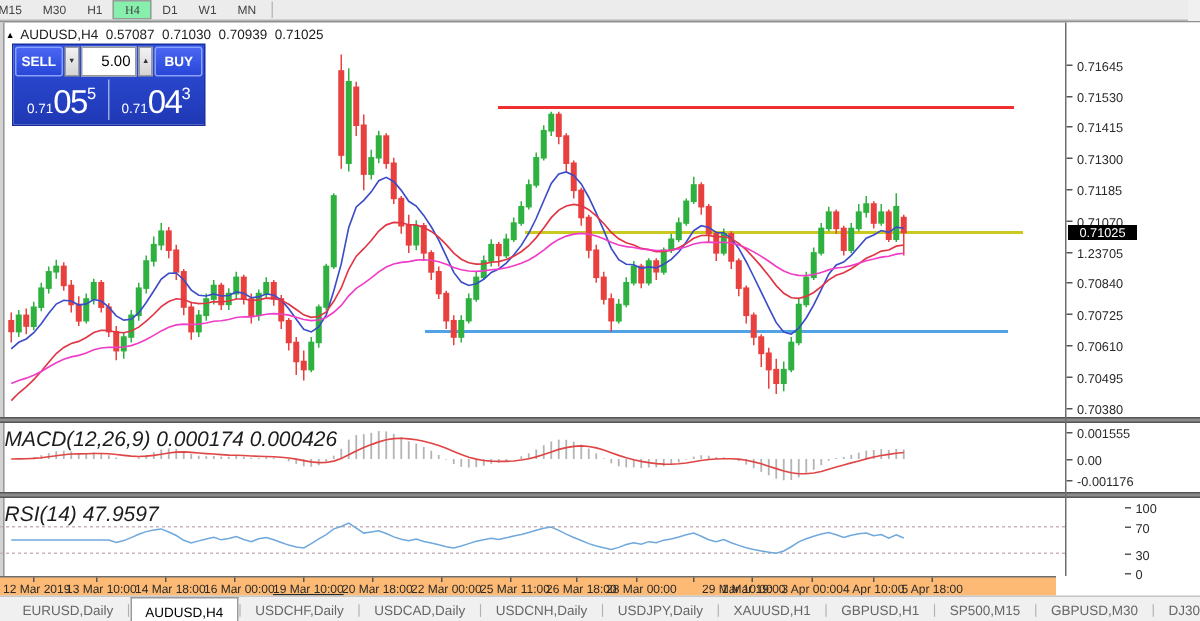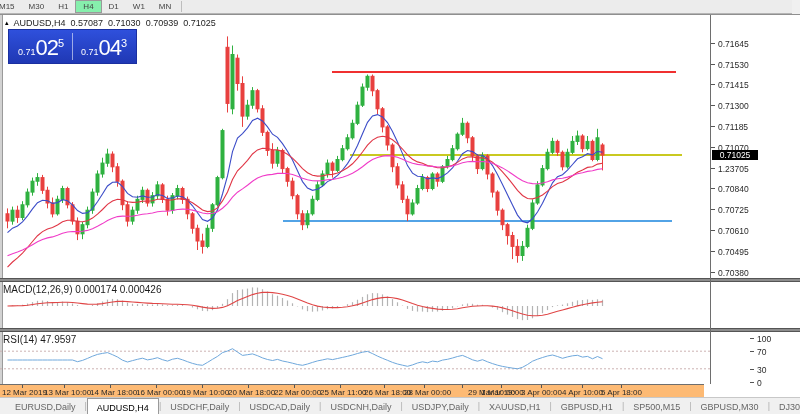--- a/index.html
+++ b/index.html
@@ -4,21 +4,21 @@
 <style>
   * { margin:0; padding:0; box-sizing:border-box; user-select:none; }
   html,body { width:800px; height:414px; overflow:hidden; background:#f0f0f0;
     font-family:"Liberation Sans", sans-serif; }
   #app { position:relative; width:800px; height:414px; background:#f0f0f0;padding-left:24px; }
 
   
   #toolbar { position:absolute; left:0; top:0; width:800px; height:14px;
     background:#ececec; border-bottom:1px solid #b5b5b5; display:flex; align-items:stretch; overflow:hidden; }
   .tf-btn { font-size:8px; color:#444; padding:1px 7px; display:flex; align-items:center; cursor:pointer; }
-  .tf-btn.active { background:#86efac; border:1px solid #9a9a9a; }
+  .tf-btn.active { background:#86efac; border:1px solid #9a9a9a;font-family:Liberation Serif, serif; }
   .tf-sep { width:1px; background:#bdbdbd; margin:1px 3px; }
 
   
   #chartwin { position:absolute; left:0; top:14px; width:800px; height:383px;
     background:#ffffff; border-top:1px solid #8f8f8f; }
   #leftstrip { position:absolute; left:0; top:0; width:3px; height:383px;
     background:#d2d2d2; border-right:1px solid #9a9a9a; }
   .plot { position:absolute; left:0; cursor:crosshair; }
   #axis-line { position:absolute; left:710px; top:0; width:1px; height:369px; background:#6e6e6e; }
   .splitter { position:absolute; left:0; width:800px; height:4px;
@@ -47,21 +47,21 @@
   .quote .big { font-size:22px; line-height:22px; letter-spacing:-1px; }
   .quote .sup { font-size:11px; margin-bottom:10px; }
   #qdiv { width:1px; background:rgba(255,255,255,.55); margin:2px 0; }
 
   
   .axis { position:absolute; left:711px; width:89px; background:#fff; }
   .axis .lab { position:absolute; left:7px; font-size:8.5px; color:#2a2a2a; white-space:nowrap; }
   .axis .tick { position:absolute; left:0; width:4px; height:1px; background:#555; }
   #pricetag { position:absolute; left:1px; width:46px; background:#000; color:#fff;
     font-size:8.5px; text-align:center; padding:0 2px; }
-  .indlabel { position:absolute; left:3px; top:2px; font-size:10px; color:#1c1c1c; white-space:nowrap; }
+  .indlabel { position:absolute; left:3px; top:2px; font-size:14px; color:#1c1c1c; white-space:nowrap;font-style:italic; }
   #timeaxis { position:absolute; left:0; top:369px; width:704px; height:14px;
     background:#fdba74; border-top:1px solid #6e6e6e; cursor:ew-resize; }
   #timeaxis .tlab { position:absolute; top:3px; font-size:8px; color:#2a2a2a; white-space:nowrap; }
   #timeaxis .ttick { position:absolute; top:0; width:1px; height:3px; background:#555; }
 
   
   #tabbar { position:absolute; left:0; top:397px; width:800px; height:17px;
     background:#f0f0f0; border-top:1px solid #c8c8c8; display:flex; align-items:stretch;
     padding-left:6px; overflow:hidden; }
   .tab { font-size:9px; color:#666; padding:2px 9px 0; display:flex; align-items:center; cursor:pointer; white-space:nowrap; }
@@ -341,24 +341,35 @@
     <div id="symtitle">
       <span id="collapse">▴</span>
       <span>AUDUSD,H4</span>
       <span>0.57087</span>
       <span>0.71030</span>
       <span>0.70939</span>
       <span>0.71025</span>
     </div>
 
     <div id="tradepanel">
+      <div id="tp-row1">
+        <div class="tp-btn">SELL</div>
+        <div class="spin">
+            <span>▼</span>
+          </div>
+        <input id="vol" value="5.00" style="">
+        <div class="spin">
+            <span>▲</span>
+          </div>
+        <div class="tp-btn">BUY</div>
+      </div>
       <div id="tp-row2">
         <div class="quote">
           <span class="pfx">0.71</span>
-            <span class="big">02</span>
+            <span class="big">05</span>
             <span class="sup">5</span>
         </div>
         <div id="qdiv"></div>
         <div class="quote">
           <span class="pfx">0.71</span>
             <span class="big">04</span>
             <span class="sup">3</span>
         </div>
       </div>
     </div>
@@ -512,20 +523,28 @@
           <line x1="577.5" x2="577.5" y1="24" y2="18.4" stroke="#b4b4b4" stroke-width="1.2"></line>
           <line x1="582.5" x2="582.5" y1="24" y2="18.0" stroke="#b4b4b4" stroke-width="1.2"></line>
           <line x1="587.5" x2="587.5" y1="24" y2="17.4" stroke="#b4b4b4" stroke-width="1.2"></line>
           <line x1="592.5" x2="592.5" y1="24" y2="17.9" stroke="#b4b4b4" stroke-width="1.2"></line>
           <line x1="597.5" x2="597.5" y1="24" y2="17.3" stroke="#b4b4b4" stroke-width="1.2"></line>
           <line x1="602.5" x2="602.5" y1="24" y2="17.7" stroke="#b4b4b4" stroke-width="1.2"></line>
           <polyline points="7.5,24.0 12.5,23.9 17.5,23.8 22.5,23.6 27.5,23.2 32.5,22.5 37.5,21.8 42.5,21.2 47.5,20.7 52.5,20.6 57.5,20.5 62.5,20.3 67.5,20.3 72.5,20.5 77.5,21.0 82.5,21.6 87.5,22.1 92.5,22.3 97.5,22.1 102.5,21.6 107.5,20.8 112.5,20.0 117.5,19.4 122.5,19.3 127.5,19.6 132.5,20.0 137.5,20.4 142.5,20.7 147.5,21.1 152.5,21.4 157.5,21.5 162.5,21.7 167.5,22.0 172.5,22.2 177.5,22.3 182.5,22.5 187.5,22.8 192.5,23.3 197.5,24.1 202.5,25.1 207.5,25.9 212.5,26.4 217.5,26.3 222.5,25.4 227.5,23.7 232.5,21.2 237.5,18.6 242.5,16.4 247.5,14.4 252.5,12.6 257.5,11.2 262.5,10.4 267.5,10.2 272.5,10.6 277.5,11.2 282.5,12.2 287.5,13.5 292.5,15.0 297.5,16.9 302.5,19.0 307.5,21.0 312.5,22.8 317.5,24.1 322.5,25.0 327.5,25.4 332.5,25.6 337.5,25.6 342.5,25.3 347.5,24.7 352.5,23.8 357.5,22.6 362.5,21.0 367.5,19.3 372.5,17.6 377.5,16.4 382.5,15.6 387.5,15.3 392.5,15.7 397.5,16.6 402.5,18.0 407.5,19.8 412.5,21.6 417.5,23.2 422.5,24.5 427.5,25.6 432.5,26.4 437.5,27.1 442.5,27.4 447.5,27.5 452.5,27.2 457.5,26.7 462.5,25.8 467.5,25.0 472.5,24.3 477.5,24.0 482.5,23.8 487.5,23.8 492.5,24.1 497.5,24.8 502.5,25.9 507.5,27.2 512.5,28.8 517.5,30.4 522.5,32.0 527.5,33.2 532.5,33.8 537.5,33.8 542.5,33.3 547.5,32.3 552.5,30.8 557.5,29.3 562.5,28.0 567.5,26.6 572.5,25.3 577.5,23.9 582.5,22.7 587.5,21.7 592.5,20.9 597.5,20.2 602.5,19.7" fill="none" stroke="#e04545" stroke-width="1.1"></polyline>
         </svg>
       <div class="indlabel">MACD(12,26,9) 0.000174 0.000426</div>
     </div>
+    <div class="axis" id="macdaxis" style="top:267px; height:46px;">
+        <div class="tick" style="top: 6px;"></div>
+        <div class="lab" style="top: 2px;">0.001555</div>
+        <div class="tick" style="top: 24px;"></div>
+        <div class="lab" style="top: 20px;">0.00</div>
+        <div class="tick" style="top: 38px;"></div>
+        <div class="lab" style="top: 34px;">-0.001176</div>
+      </div>
 
     <div class="splitter" style="top:313px;"></div>
 
     <div class="plot" id="rsiplot" style="top:317px; width:710px; height:52px;">
       <svg id="rsi-svg" width="710" height="52">
           <line x1="0" x2="710" y1="19.2" y2="19.2" stroke="#ccb3b3" stroke-width="1" stroke-dasharray="2,2"></line>
           <line x1="0" x2="710" y1="36.8" y2="36.8" stroke="#ccb3b3" stroke-width="1" stroke-dasharray="2,2"></line>
           <polyline points="7.5,28.0 12.5,28.0 17.5,28.0 22.5,28.0 27.5,28.0 32.5,28.0 37.5,28.0 42.5,28.0 47.5,28.0 52.5,28.0 57.5,28.0 62.5,28.0 67.5,28.0 72.5,28.0 77.5,29.7 82.5,28.4 87.5,26.4 92.5,24.2 97.5,22.4 102.5,21.4 107.5,20.6 112.5,22.7 117.5,25.0 122.5,28.2 127.5,30.0 132.5,28.6 137.5,27.3 142.5,26.2 147.5,27.9 152.5,27.0 157.5,25.7 162.5,27.7 167.5,29.1 172.5,27.2 177.5,26.3 182.5,27.8 187.5,29.7 192.5,31.4 197.5,32.7 202.5,33.3 207.5,30.4 212.5,27.3 217.5,24.4 222.5,20.6 227.5,19.0 232.5,16.7 237.5,20.1 242.5,23.4 247.5,22.7 252.5,21.9 257.5,23.7 262.5,25.9 267.5,27.5 272.5,28.5 277.5,27.4 282.5,29.0 287.5,30.0 292.5,31.2 297.5,32.5 302.5,33.3 307.5,32.0 312.5,30.4 317.5,28.9 322.5,27.9 327.5,26.8 332.5,27.6 337.5,26.5 342.5,25.4 347.5,24.3 352.5,23.0 357.5,21.5 362.5,20.2 367.5,19.4 372.5,21.6 377.5,24.1 382.5,26.3 387.5,28.3 392.5,30.4 397.5,32.0 402.5,33.2 407.5,34.3 412.5,32.9 417.5,31.0 422.5,29.8 427.5,30.8 432.5,29.1 437.5,29.8 442.5,28.1 447.5,27.3 452.5,26.0 457.5,24.5 462.5,23.4 467.5,25.5 472.5,27.8 477.5,29.2 482.5,27.7 487.5,29.8 492.5,31.6 497.5,33.2 502.5,34.4 507.5,35.3 512.5,36.1 517.5,36.8 522.5,35.3 527.5,32.5 532.5,29.2 537.5,27.2 542.5,25.5 547.5,24.0 552.5,23.0 557.5,24.5 562.5,26.3 567.5,24.9 572.5,23.8 577.5,23.3 582.5,25.1 587.5,24.4 592.5,26.8 597.5,24.5 602.5,26.7" fill="none" stroke="#6fa8dc" stroke-width="1"></polyline>
         </svg>
       <div class="indlabel">RSI(14) 47.9597</div>
@@ -546,21 +565,21 @@
     <div id="timeaxis">
         <div class="ttick" style="left: 22px;"></div>
         <div class="tlab" style="left: 2px;">12 Mar 2019</div>
         <div class="ttick" style="left: 64px;"></div>
         <div class="tlab" style="left: 44px;">13 Mar 10:00</div>
         <div class="ttick" style="left: 110px;"></div>
         <div class="tlab" style="left: 90px;">14 Mar 18:00</div>
         <div class="ttick" style="left: 156px;"></div>
         <div class="tlab" style="left: 136px;">16 Mar 00:00</div>
         <div class="ttick" style="left: 202px;"></div>
-        <div class="tlab" style="left: 182px;">19 Mar 10:00</div>
+        <div class="tlab" style="left: 182px; text-decoration: underline;">19 Mar 10:00</div>
         <div class="ttick" style="left: 248px;"></div>
         <div class="tlab" style="left: 228px;">20 Mar 18:00</div>
         <div class="ttick" style="left: 294px;"></div>
         <div class="tlab" style="left: 274px;">22 Mar 00:00</div>
         <div class="ttick" style="left: 340px;"></div>
         <div class="tlab" style="left: 320px;">25 Mar 11:00</div>
         <div class="ttick" style="left: 384px;"></div>
         <div class="tlab" style="left: 364px;">26 Mar 18:00</div>
         <div class="ttick" style="left: 424px;"></div>
         <div class="tlab" style="left: 404px;">28 Mar 00:00</div>

